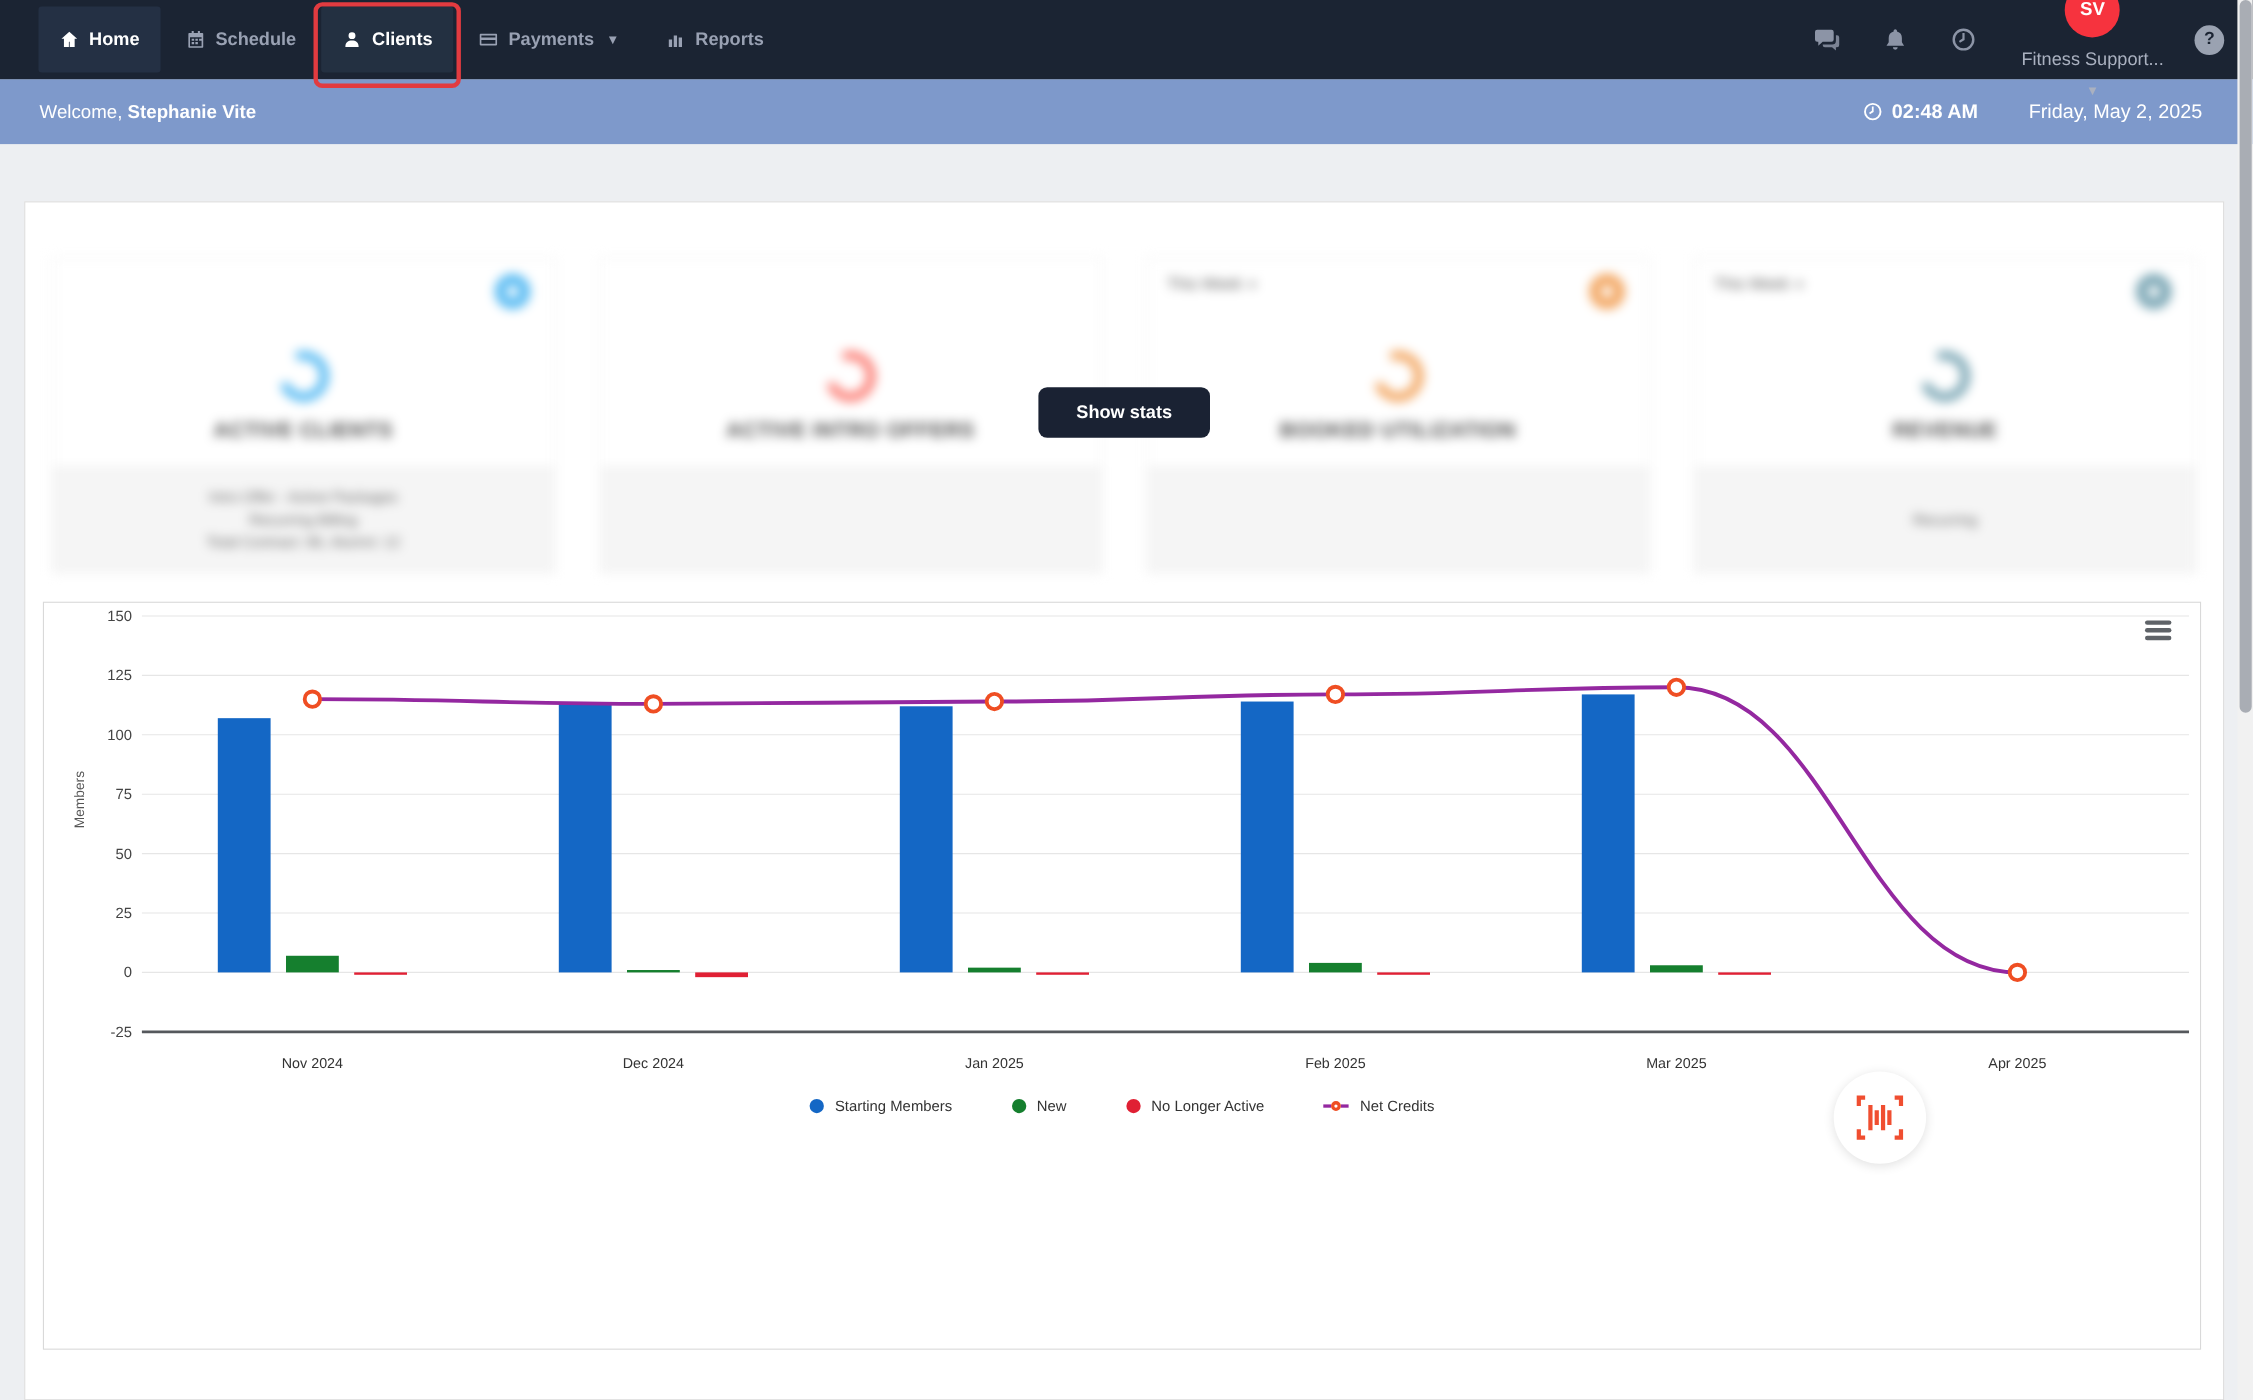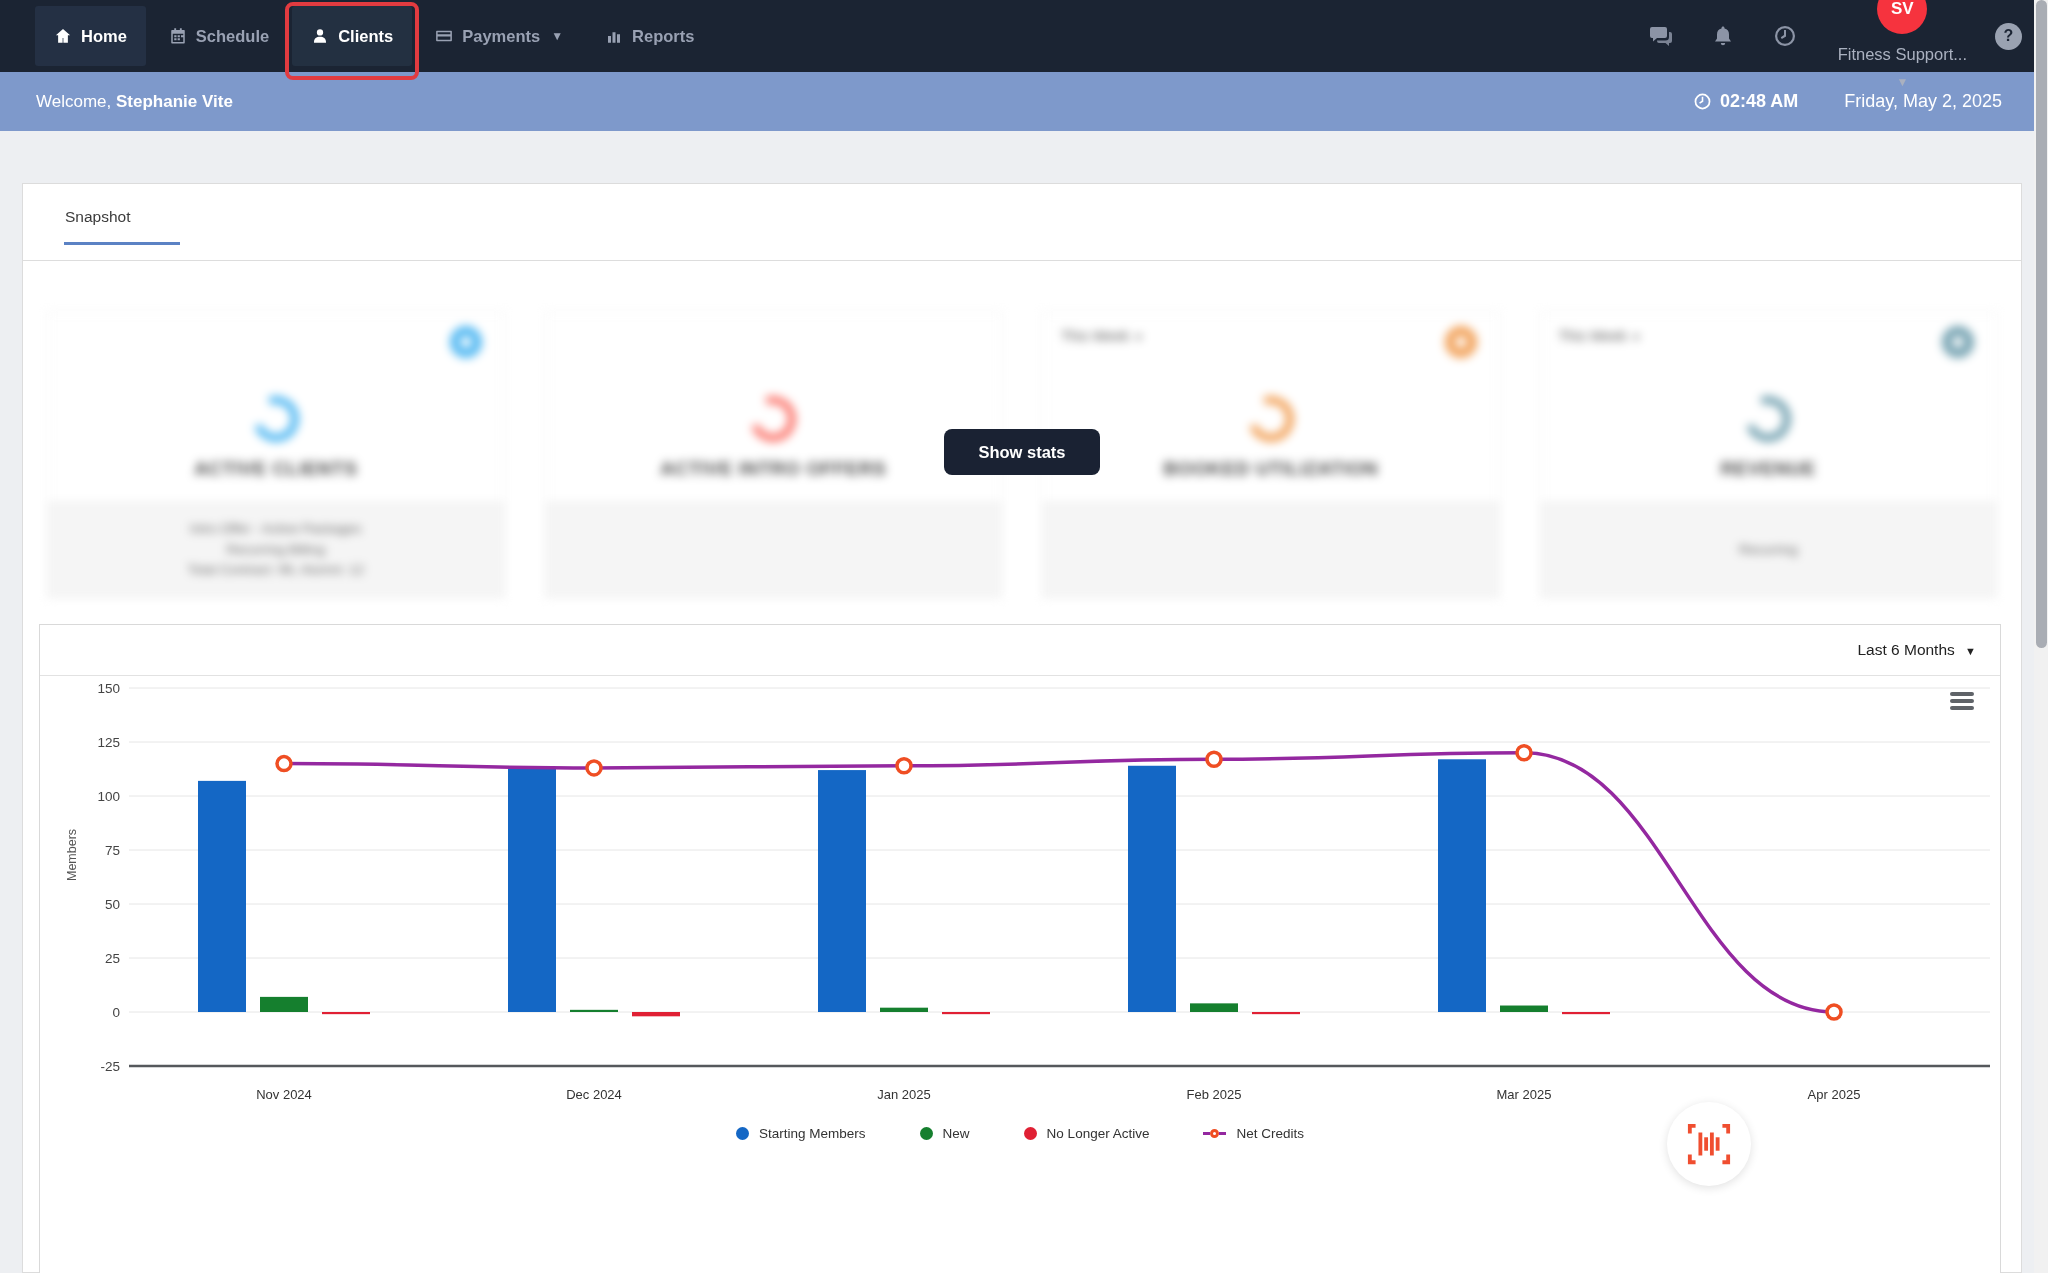--- a/index.html
+++ b/index.html
@@ -178,23 +178,20 @@
     <svg viewBox="0 0 24 24" fill="#fff">
         <path d="M12 2a10 10 0 1 0 0 20 10 10 0 0 0 0-20zm0 2.2a7.8 7.8 0 1 1 0 15.6 7.8 7.8 0 0 1 0-15.6zM11 6h2v6.4l-4.2 2.5-1-1.7L11 11V6z"></path>
       </svg>
     <span>02:48 AM</span>
   </span>
   <span class="date-text">Friday, May 2, 2025</span>
 </div>
 
 <main class="panel">
 
-  <div class="tabs-row">
-    <div class="tab">Snapshot</div>
-  </div>
 
   <section class="cards-area">
     <div class="cards-blur">
 
       <div class="card">
         <div class="card-top">
           <div class="corner-donut c1"></div>
           <div class="spinner c1"></div>
           <div class="card-title">ACTIVE CLIENTS</div>
         </div>
@@ -239,26 +236,20 @@
         <div class="card-footer">
           <div>Recurring</div>
         </div>
       </div>
     </div>
 
     <button class="show-stats">Show stats</button>
   </section>
 
   <section class="chart-card">
-    <div class="chart-header">
-      <div class="range-select">
-        <span>Last 6 Months</span>
-        <span class="caret">▼</span>
-      </div>
-    </div>
     <div class="chart-body">
       <div class="hamburger">
           <div></div>
           <div></div>
           <div></div>
         </div>
       <svg id="chart-svg" width="1940" height="448">
           <line x1="67" x2="1928" y1="12" y2="12" stroke="#e6e6e6" stroke-width="1"></line>
           <text x="58" y="16.5" text-anchor="end" class="tick">150</text>
           <line x1="67" x2="1928" y1="66" y2="66" stroke="#e6e6e6" stroke-width="1"></line>

